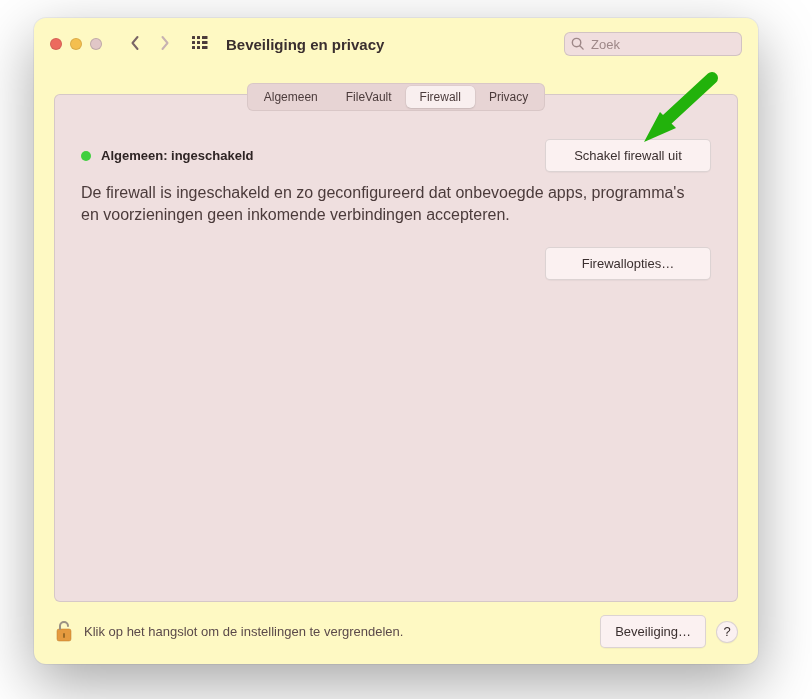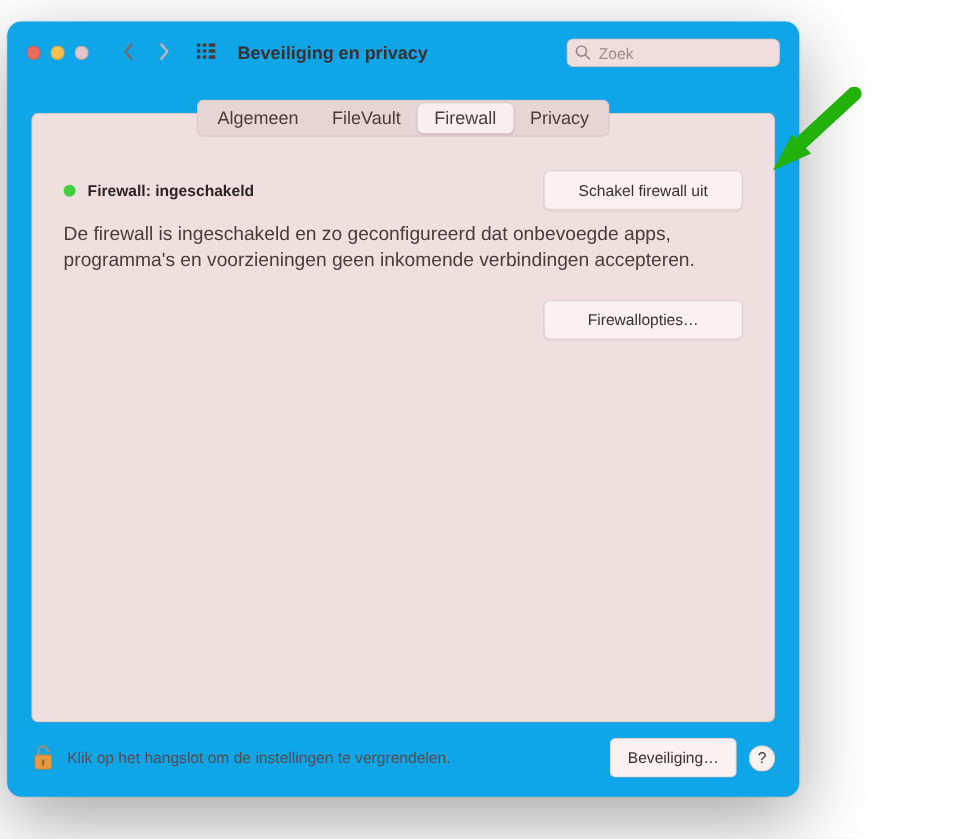--- a/index.html
+++ b/index.html
@@ -4,25 +4,25 @@
   <style>
     * { box-sizing: border-box; margin: 0; padding: 0; font-family: -apple-system, "Helvetica Neue", Helvetica, Arial, sans-serif; }
     body {
       background: #fff;
       width: 812px;
       height: 699px;
       position: relative;
     }
     .window {
       position: absolute;
-      left: 6px;
+      left: 34px;
       top: 18px;
-      width: 660px;
+      width: 724px;
       height: 646px;
-      background: #0ea5e9;
+      background: #fef9c3;
       border-radius: 12px;
       box-shadow: 0 20px 60px rgba(0,0,0,0.35), 0 0 0 1px rgba(0,0,0,0.05);
       overflow: hidden;
       position: relative;
     }
     .titlebar {
       height: 52px;
       display: flex;
       align-items: center;
       padding: 0 16px;
@@ -69,21 +69,21 @@
     .segmented {
       margin-top: -12px;
       display: inline-flex;
       border-radius: 6px;
       background: #e7d4d4;
       padding: 2px;
       border: 1px solid rgba(0,0,0,0.06);
     }
     .seg-item {
       padding: 4px 14px;
-      font-size: 15px;
+      font-size: 12px;
       color: #4b3b3b;
       border-radius: 5px;
       user-select: none;
     }
     .seg-item.active {
       background: #f9efef;
       box-shadow: 0 1px 2px rgba(0,0,0,0.1), 0 0 0 0.5px rgba(0,0,0,0.06);
     }
 
     .content { padding: 28px 26px 0 26px; position: relative;}
@@ -203,21 +203,21 @@
         <div class="seg-item">Algemeen</div>
         <div class="seg-item">FileVault</div>
         <div class="seg-item active">Firewall</div>
         <div class="seg-item">Privacy</div>
       </div>
     </div>
 
     <div class="content">
       <div class="status-row">
         <span class="dot"></span>
-        <span class="status-text">Firewall: ingeschakeld</span>
+        <span class="status-text">Algemeen: ingeschakeld</span>
         <div class="btn btn-disable">Schakel firewall uit</div>
       </div>
       <div class="desc">De firewall is ingeschakeld en zo geconfigureerd dat onbevoegde apps, programma's en voorzieningen geen inkomende verbindingen accepteren.</div>
       <div class="opts-row">
         <div class="btn btn-options">Firewallopties…</div>
       </div>
     </div>
   </div>
 
   <div class="footer">

